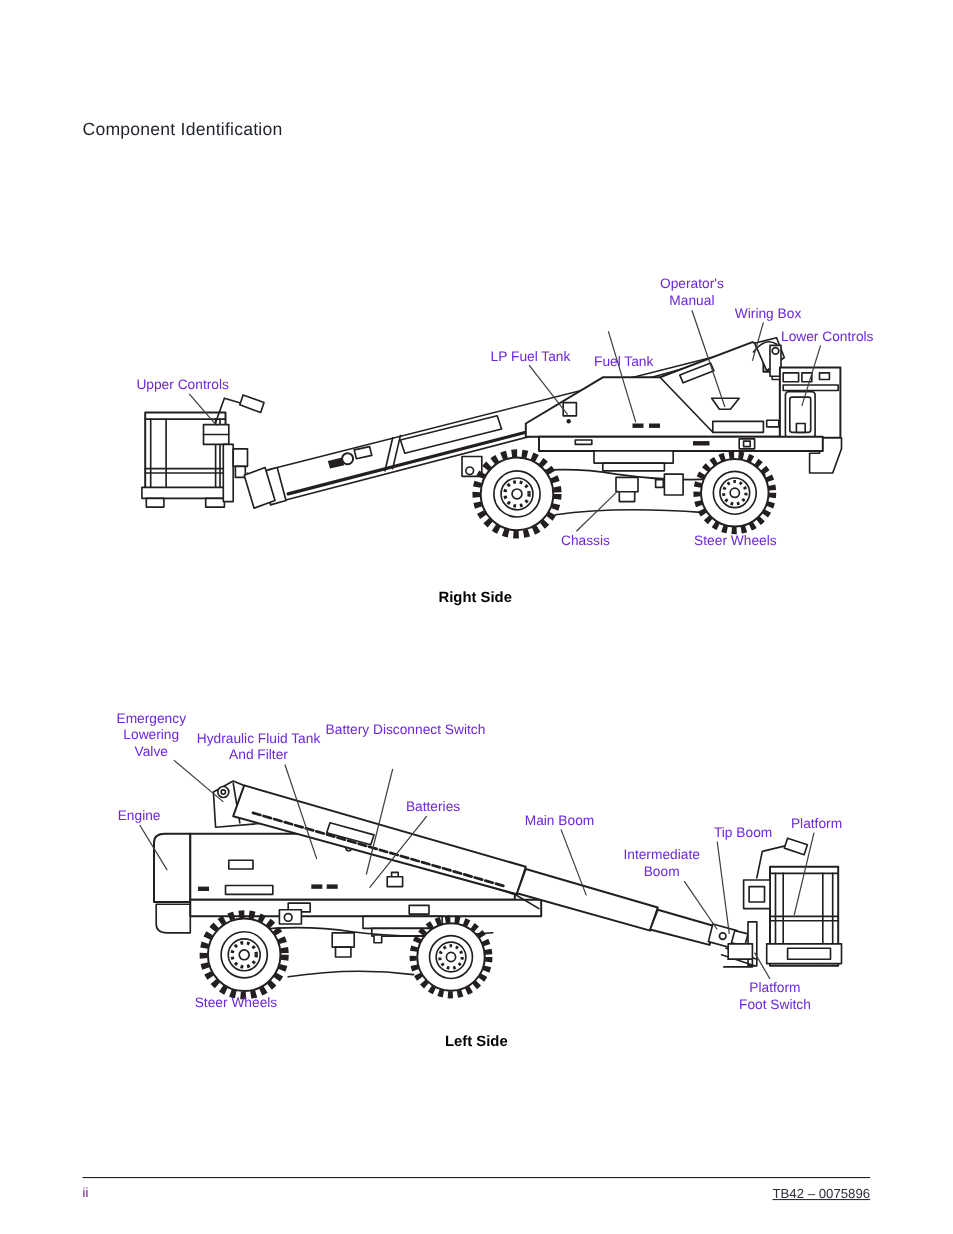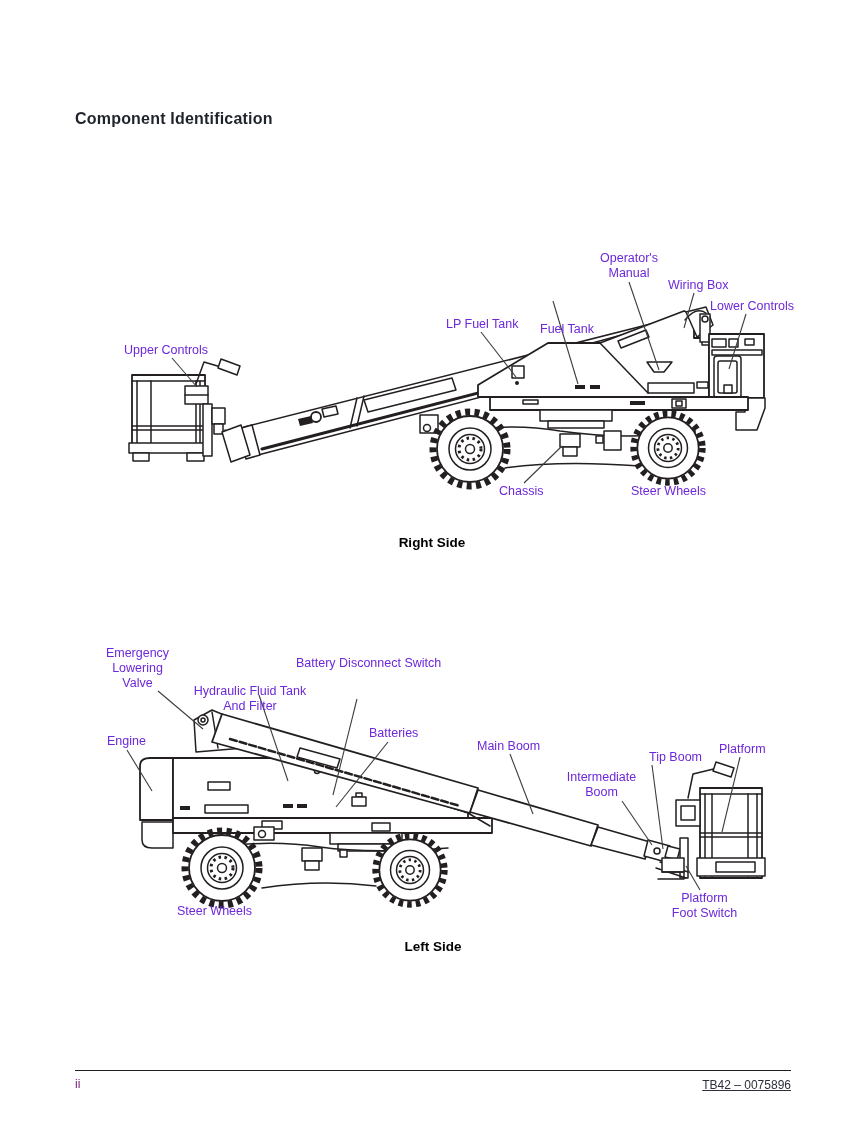--- a/index.html
+++ b/index.html
@@ -1,18 +1,18 @@
 <!DOCTYPE html>
 <html><head>
 <meta charset="utf-8">
 <style>
   html,body{margin:0;padding:0;background:#ffffff;}
   #page{position:relative;width:866px;height:1122px;background:#ffffff;overflow:hidden;
         font-family:"Liberation Sans",sans-serif;}
-  #title{position:absolute;left:75px;top:110px;font-size:16px;font-weight:bold;color:#1f232b;letter-spacing:.2px;}
+  #title{position:absolute;left:75px;top:110px;font-size:16px;font-weight:normal;color:#1f232b;letter-spacing:.2px;}
   .lbl{position:absolute;font-size:12.5px;line-height:15px;color:#6d28d9;white-space:pre-line;}
   .ctr{text-align:center;}
   .cap{position:absolute;font-size:13.5px;font-weight:bold;color:#000000;text-align:center;width:160px;white-space:pre-line;}
   svg{position:absolute;overflow:visible;}
   .ln{stroke:#231f20;fill:none;stroke-width:1.5;stroke-linejoin:round;stroke-linecap:round;}
   .wh{stroke:#231f20;fill:#ffffff;stroke-width:1.5;stroke-linejoin:round;}
   .wh2{stroke:#231f20;fill:#ffffff;stroke-width:1.8;stroke-linejoin:round;}
   .dk{fill:#231f20;stroke:none;}
   .leader{stroke:#3a3d44;stroke-width:1.1;fill:none;}
   #footer-rule{position:absolute;left:75px;top:1070px;width:716px;border-top:1.6px solid #231f20;}
@@ -142,21 +142,21 @@
     </g>
   </svg>
 
   <div class="lbl" style="left:124px;top:343px;">Upper Controls</div>
   <div class="lbl" style="left:446px;top:317px;">LP Fuel Tank</div>
   <div class="lbl" style="left:540px;top:286px;margin-top:36px;">Fuel Tank</div>
   <div class="lbl ctr" style="left:583px;top:251px;width:92px;">Operator's
 Manual</div>
   <div class="lbl" style="left:668px;top:278px;">Wiring Box</div>
   <div class="lbl" style="left:710px;top:299px;">Lower Controls</div>
-  <div class="lbl" style="left:499px;top:484px;">Chassis</div>
+  <div class="lbl" style="left:510px;top:484px;">Chassis</div>
   <div class="lbl" style="left:631px;top:484px;">Steer Wheels</div>
   <div class="cap" style="left:352px;top:535px;">Right Side</div>
 
   <svg style="left:90px;top:688px;" width="700" height="240" viewBox="90 688 700 240">
 
     <g>
       <path class="wh2" d="M140,766 Q140,758 150,758 L173,758 L173,820 L140,820 Z"></path>
       <path class="wh" d="M142,822 L173,822 L173,848 L152,848 Q142,848 142,840 Z"></path>
       <path class="wh2" d="M173,758 L298,758 L468,813 L468,818 L173,818 Z"></path>
       <path class="ln" d="M310,765 L460,810"></path>
@@ -254,21 +254,21 @@
       <path class="leader" d="M622,801 L652,845"></path>
       <path class="leader" d="M652,765 L663,849"></path>
       <path class="leader" d="M740,757 L722,832"></path>
       <path class="leader" d="M700,890 L686,866"></path>
     </g>
   </svg>
 
   <div class="lbl ctr" style="left:95px;top:646px;width:85px;">Emergency
 Lowering
 Valve</div>
-  <div class="lbl ctr" style="left:185px;top:664px;width:130px;margin-top:20px;">Hydraulic Fluid Tank
+  <div class="lbl ctr" style="left:170px;top:664px;width:130px;">Hydraulic Fluid Tank
 And Filter</div>
   <div class="lbl" style="left:296px;top:656px;">Battery Disconnect Switch</div>
   <div class="lbl" style="left:369px;top:726px;">Batteries</div>
   <div class="lbl" style="left:107px;top:734px;">Engine</div>
   <div class="lbl" style="left:477px;top:739px;">Main Boom</div>
   <div class="lbl ctr" style="left:553px;top:770px;width:97px;">Intermediate
 Boom</div>
   <div class="lbl" style="left:629px;top:750px;margin-left:20px;">Tip Boom</div>
   <div class="lbl" style="left:719px;top:742px;">Platform</div>
   <div class="lbl" style="left:177px;top:904px;">Steer Wheels</div>

